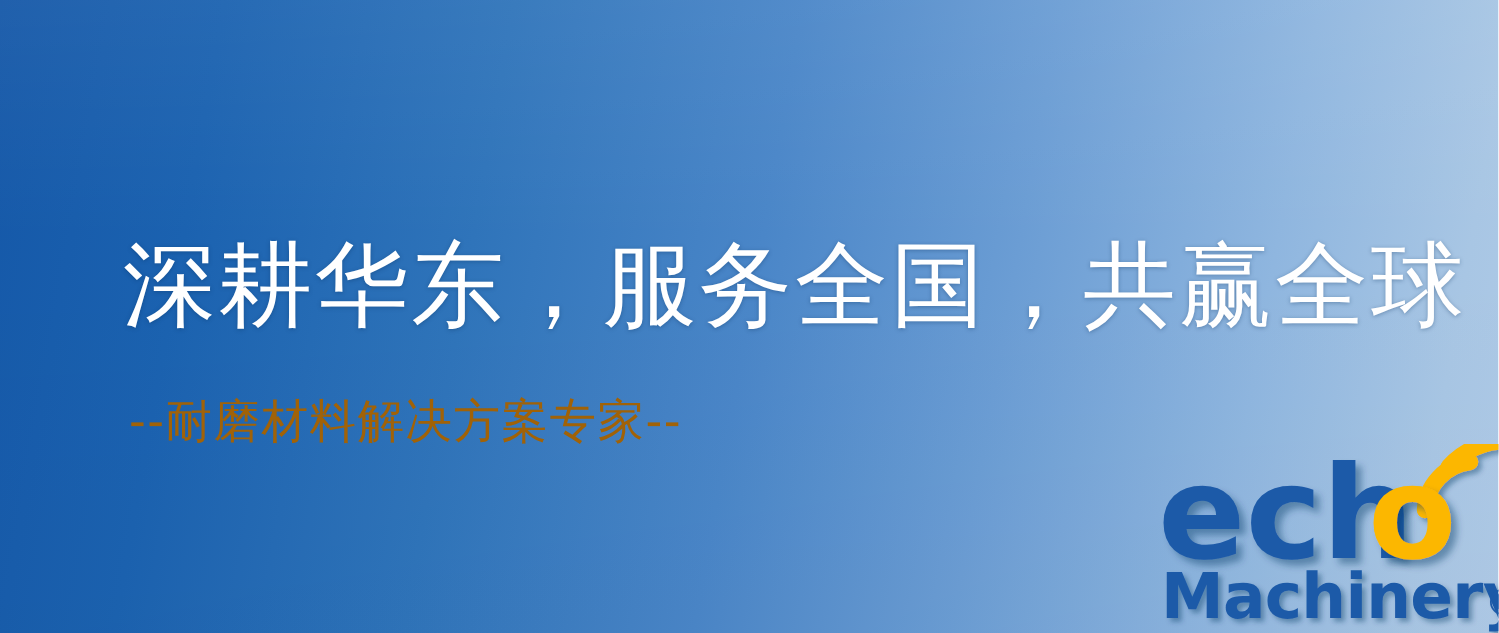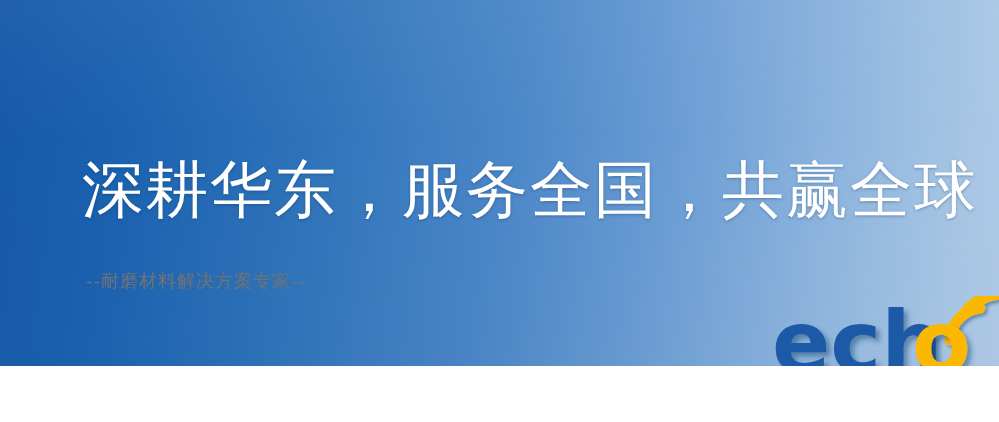--- a/index.html
+++ b/index.html
@@ -4,21 +4,21 @@
 <style>
   html, body {
     margin: 0;
     padding: 0;
     background: #ffffff;
   }
 
   #banner {
     position: relative;
     width: 999px;
-    height: 366px;
+    height: 422px;
     overflow: hidden;
     font-family: "Liberation Sans", sans-serif;
   }
 
   
   .bg-gradient {
     position: absolute;
     inset: 0;
     background: linear-gradient(100deg,
         #1558a8 0%,
@@ -52,24 +52,24 @@
     white-space: nowrap;
     text-shadow: 0 1px 3px rgba(10,45,90,0.35);
   }
 
   
   .subtitle {
     position: absolute;
     left: 86px;
     top: 264px;
     font-family: "DejaVu Sans", "Liberation Sans", sans-serif;
-    font-size: 18px;
+    font-size: 31px;
     line-height: 34px;
     letter-spacing: 1px;
-    color: #737373;
+    color: #a16207;
     white-space: nowrap;
   }
 
   
   .logo {
     position: absolute;
     left: 744px;
     top: 296px;
     width: 255px;
     height: 126px;

